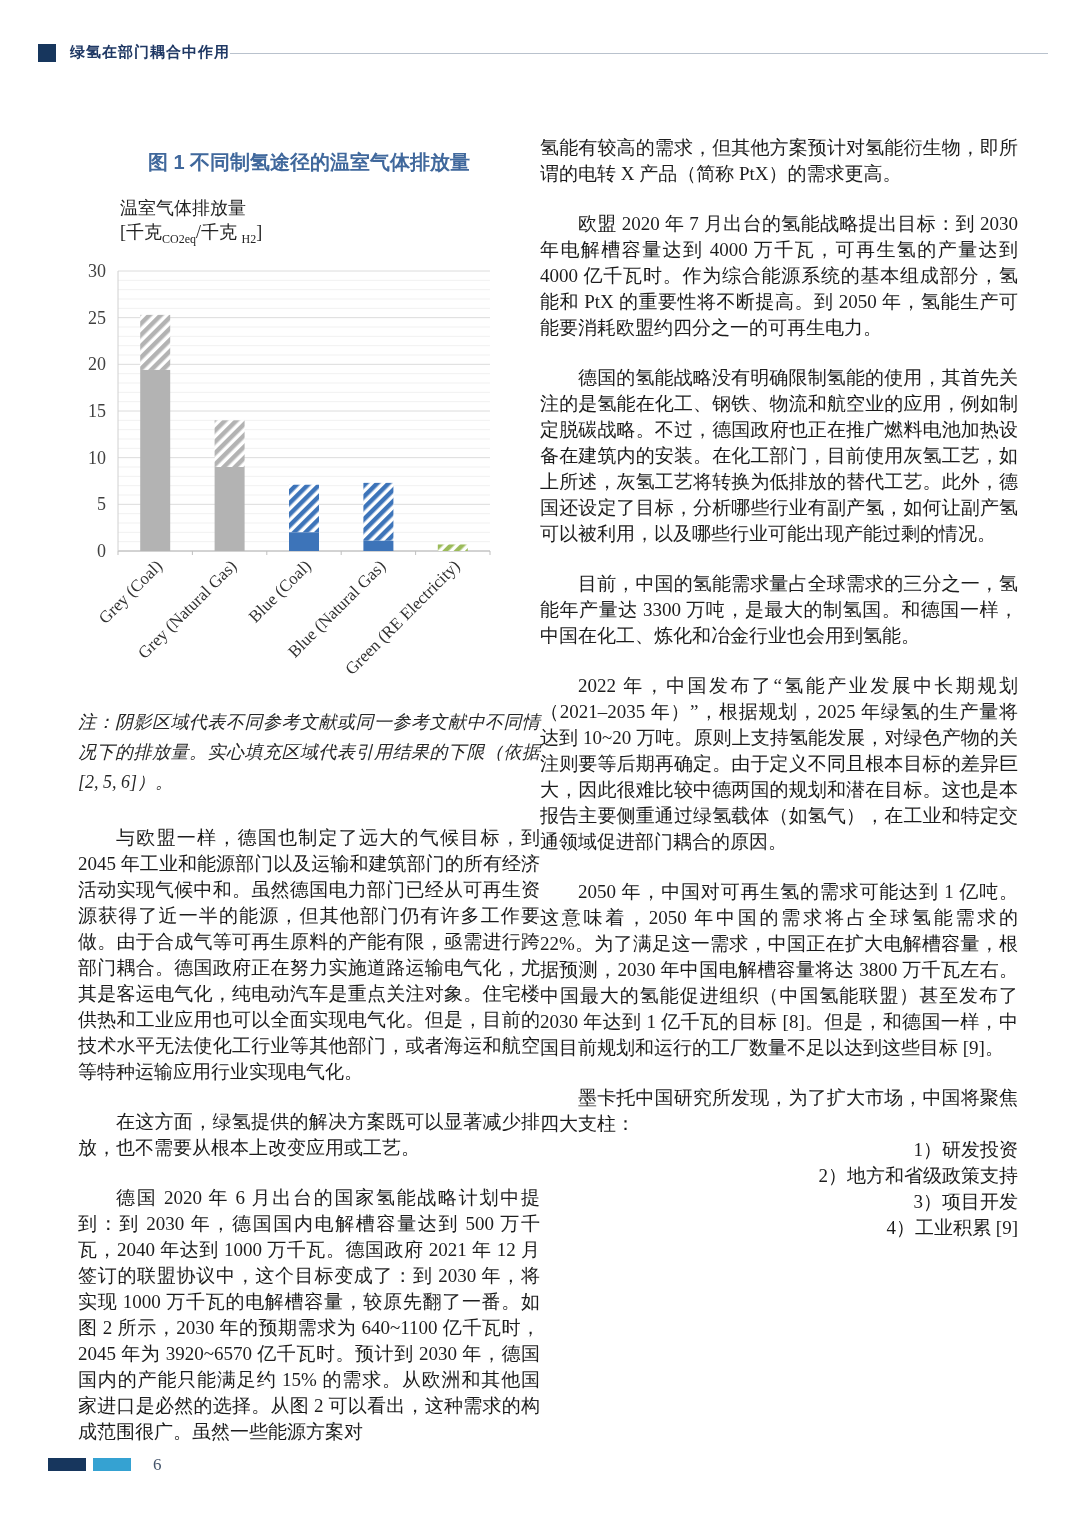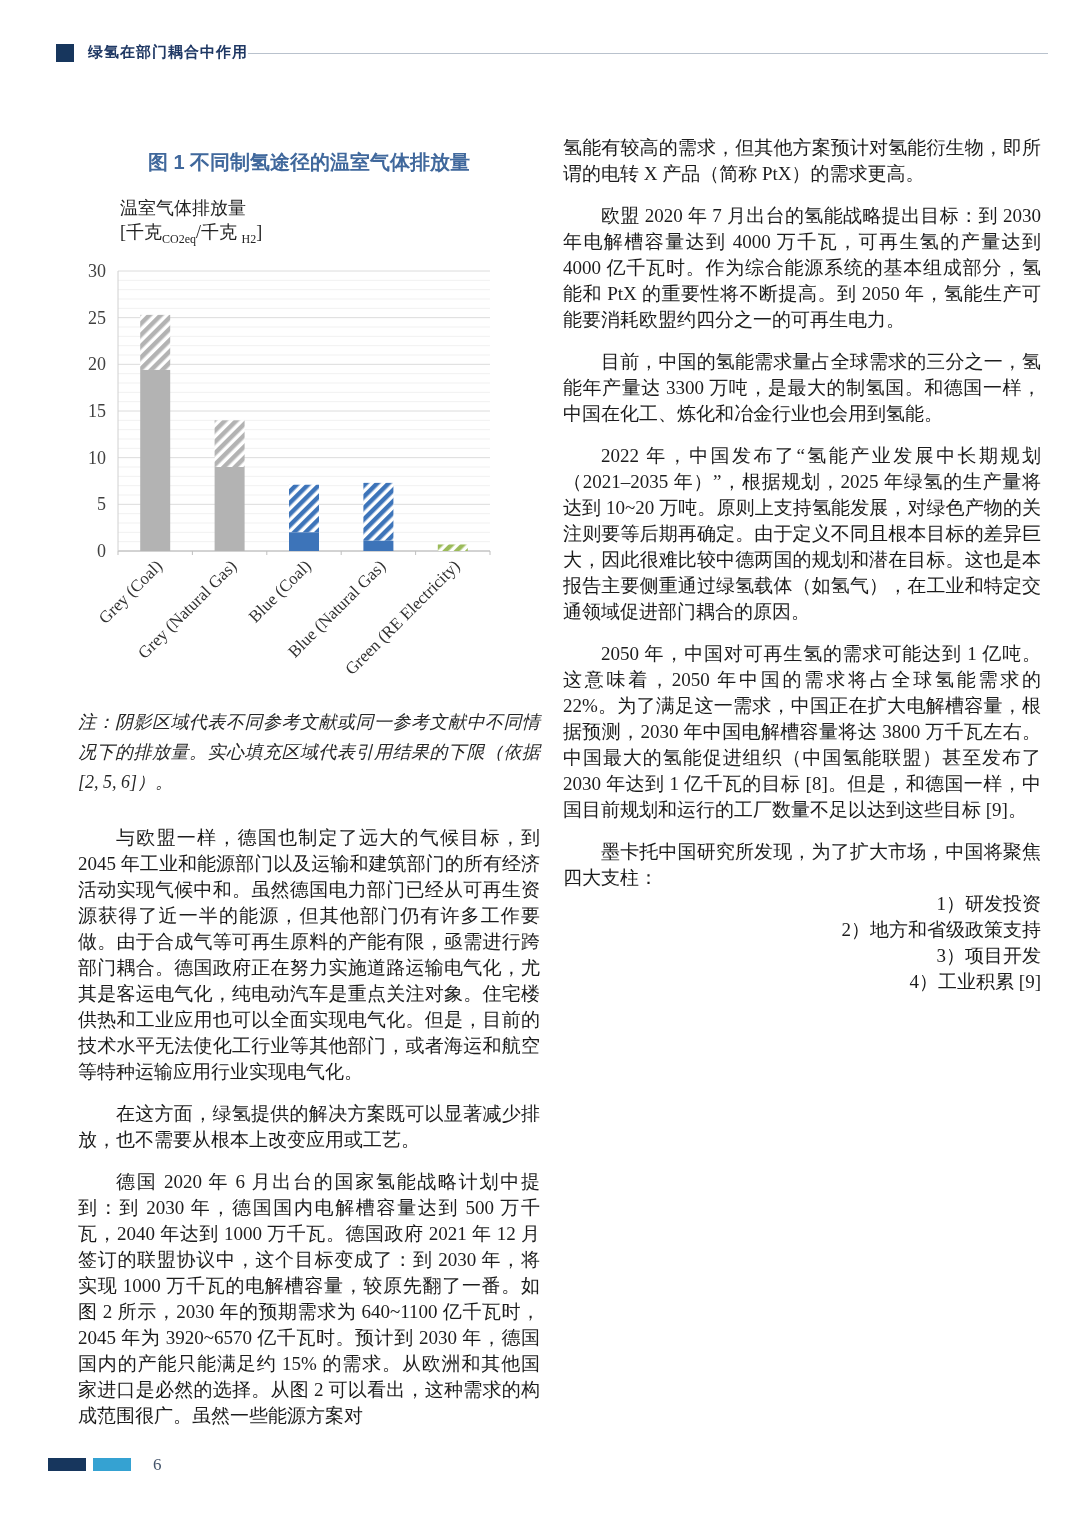--- a/index.html
+++ b/index.html
@@ -6,37 +6,37 @@
   .page{
     position:relative;
     width:1080px;
     height:1527px;
     background:#ffffff;
     font-family:"Liberation Serif", serif;
     color:#1c1c1c;
     overflow:hidden;
   }
   
-  .header{position:absolute;top:42px;left:56px;right:32px;height:24px;}
+  .header{position:absolute;top:42px;left:38px;right:32px;height:24px;}
   .header-square{position:absolute;left:0;top:2px;width:18px;height:18px;background:#17365d;}
   .header-title{
     position:absolute;left:32px;top:1px;
     font-family:"Liberation Sans", sans-serif;
     font-size:15px;font-weight:bold;color:#1f3864;letter-spacing:1px;
   }
   .header-line{position:absolute;left:192px;right:0;top:11px;height:1px;background:#b9c2cd;}
   
-  .content{position:absolute;top:135px;left:78px;display:flex;gap:23px;}
+  .content{position:absolute;top:135px;left:78px;display:flex;}
   .col-left{width:462px;}
   .col-right{width:478px;}
   p.body{
     margin:0 0 0 0;
     font-size:19px;line-height:26px;text-align:justify;
   }
-  p.body + p.body{margin-top:16px;}
+  p.body + p.body{margin-top:24px;}
   p.indent{text-indent:2em;}
   p.list-item{margin-top:0 !important;padding-left:2em;text-align:right;}
   
   .fig-title{
     font-family:"Liberation Sans", sans-serif;
     font-size:20px;font-weight:bold;color:#40689c;
     text-align:center;margin:14px 0 20px 0;
   }
   .ylabel{font-size:18px;line-height:24px;color:#222;margin-left:42px;margin-bottom:8px;}
   .ylabel sub{font-size:12px;}
@@ -156,20 +156,21 @@
           <p class="body indent">与欧盟一样，德国也制定了远大的气候目标，到 2045 年工业和能源部门以及运输和建筑部门的所有经济活动实现气候中和。虽然德国电力部门已经从可再生资源获得了近一半的能源，但其他部门仍有许多工作要做。由于合成气等可再生原料的产能有限，亟需进行跨部门耦合。德国政府正在努力实施道路运输电气化，尤其是客运电气化，纯电动汽车是重点关注对象。住宅楼供热和工业应用也可以全面实现电气化。但是，目前的技术水平无法使化工行业等其他部门，或者海运和航空等特种运输应用行业实现电气化。</p>
           <p class="body indent">在这方面，绿氢提供的解决方案既可以显著减少排放，也不需要从根本上改变应用或工艺。</p>
           <p class="body indent">德国 2020 年 6 月出台的国家氢能战略计划中提到：到 2030 年，德国国内电解槽容量达到 500 万千瓦，2040 年达到 1000 万千瓦。德国政府 2021 年 12 月签订的联盟协议中，这个目标变成了：到 2030 年，将实现 1000 万千瓦的电解槽容量，较原先翻了一番。如图 2 所示，2030 年的预期需求为 640~1100 亿千瓦时，2045 年为 3920~6570 亿千瓦时。预计到 2030 年，德国国内的产能只能满足约 15% 的需求。从欧洲和其他国家进口是必然的选择。从图 2 可以看出，这种需求的构成范围很广。虽然一些能源方案对</p>
         </div>
     </div>
 
     <div class="col-right">
       <div id="right-paras">
           <p class="body">氢能有较高的需求，但其他方案预计对氢能衍生物，即所谓的电转 X 产品（简称 PtX）的需求更高。</p>
           <p class="body indent">欧盟 2020 年 7 月出台的氢能战略提出目标：到 2030 年电解槽容量达到 4000 万千瓦，可再生氢的产量达到 4000 亿千瓦时。作为综合能源系统的基本组成部分，氢能和 PtX 的重要性将不断提高。到 2050 年，氢能生产可能要消耗欧盟约四分之一的可再生电力。</p>
+          <p class="body indent">德国的氢能战略没有明确限制氢能的使用，其首先关注的是氢能在化工、钢铁、物流和航空业的应用，例如制定脱碳战略。不过，德国政府也正在推广燃料电池加热设备在建筑内的安装。在化工部门，目前使用灰氢工艺，如上所述，灰氢工艺将转换为低排放的替代工艺。此外，德国还设定了目标，分析哪些行业有副产氢，如何让副产氢可以被利用，以及哪些行业可能出现产能过剩的情况。</p>
           <p class="body indent">目前，中国的氢能需求量占全球需求的三分之一，氢能年产量达 3300 万吨，是最大的制氢国。和德国一样，中国在化工、炼化和冶金行业也会用到氢能。</p>
           <p class="body indent">2022 年，中国发布了“氢能产业发展中长期规划（2021–2035 年）”，根据规划，2025 年绿氢的生产量将达到 10~20 万吨。原则上支持氢能发展，对绿色产物的关注则要等后期再确定。由于定义不同且根本目标的差异巨大，因此很难比较中德两国的规划和潜在目标。这也是本报告主要侧重通过绿氢载体（如氢气），在工业和特定交通领域促进部门耦合的原因。</p>
           <p class="body indent">2050 年，中国对可再生氢的需求可能达到 1 亿吨。这意味着，2050 年中国的需求将占全球氢能需求的 22%。为了满足这一需求，中国正在扩大电解槽容量，根据预测，2030 年中国电解槽容量将达 3800 万千瓦左右。中国最大的氢能促进组织（中国氢能联盟）甚至发布了 2030 年达到 1 亿千瓦的目标 [8]。但是，和德国一样，中国目前规划和运行的工厂数量不足以达到这些目标 [9]。</p>
           <p class="body indent">墨卡托中国研究所发现，为了扩大市场，中国将聚焦四大支柱：</p>
           <p class="body list-item">1）研发投资</p>
           <p class="body list-item">2）地方和省级政策支持</p>
           <p class="body list-item">3）项目开发</p>
           <p class="body list-item">4）工业积累 [9]</p>
         </div>
     </div>

